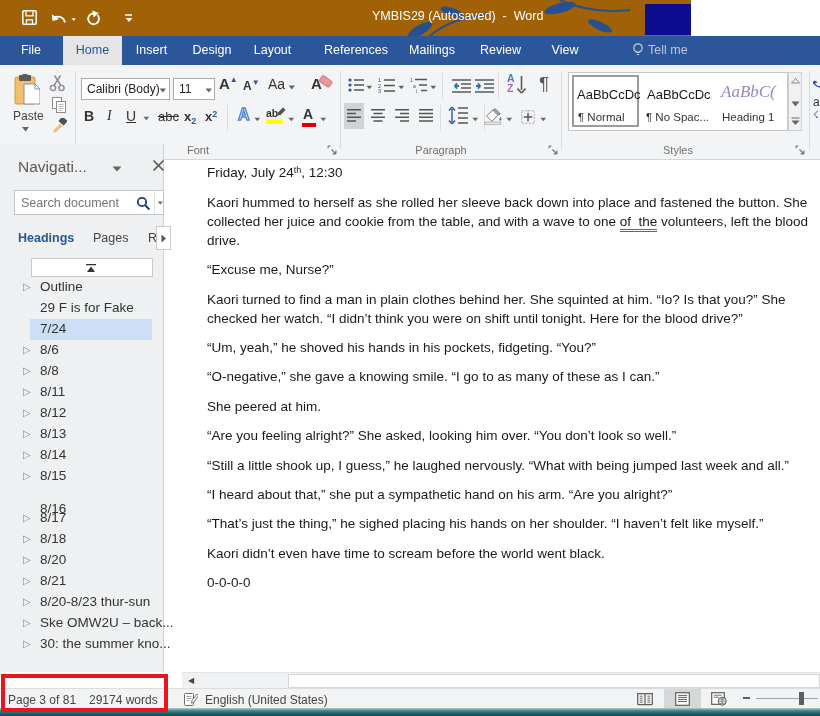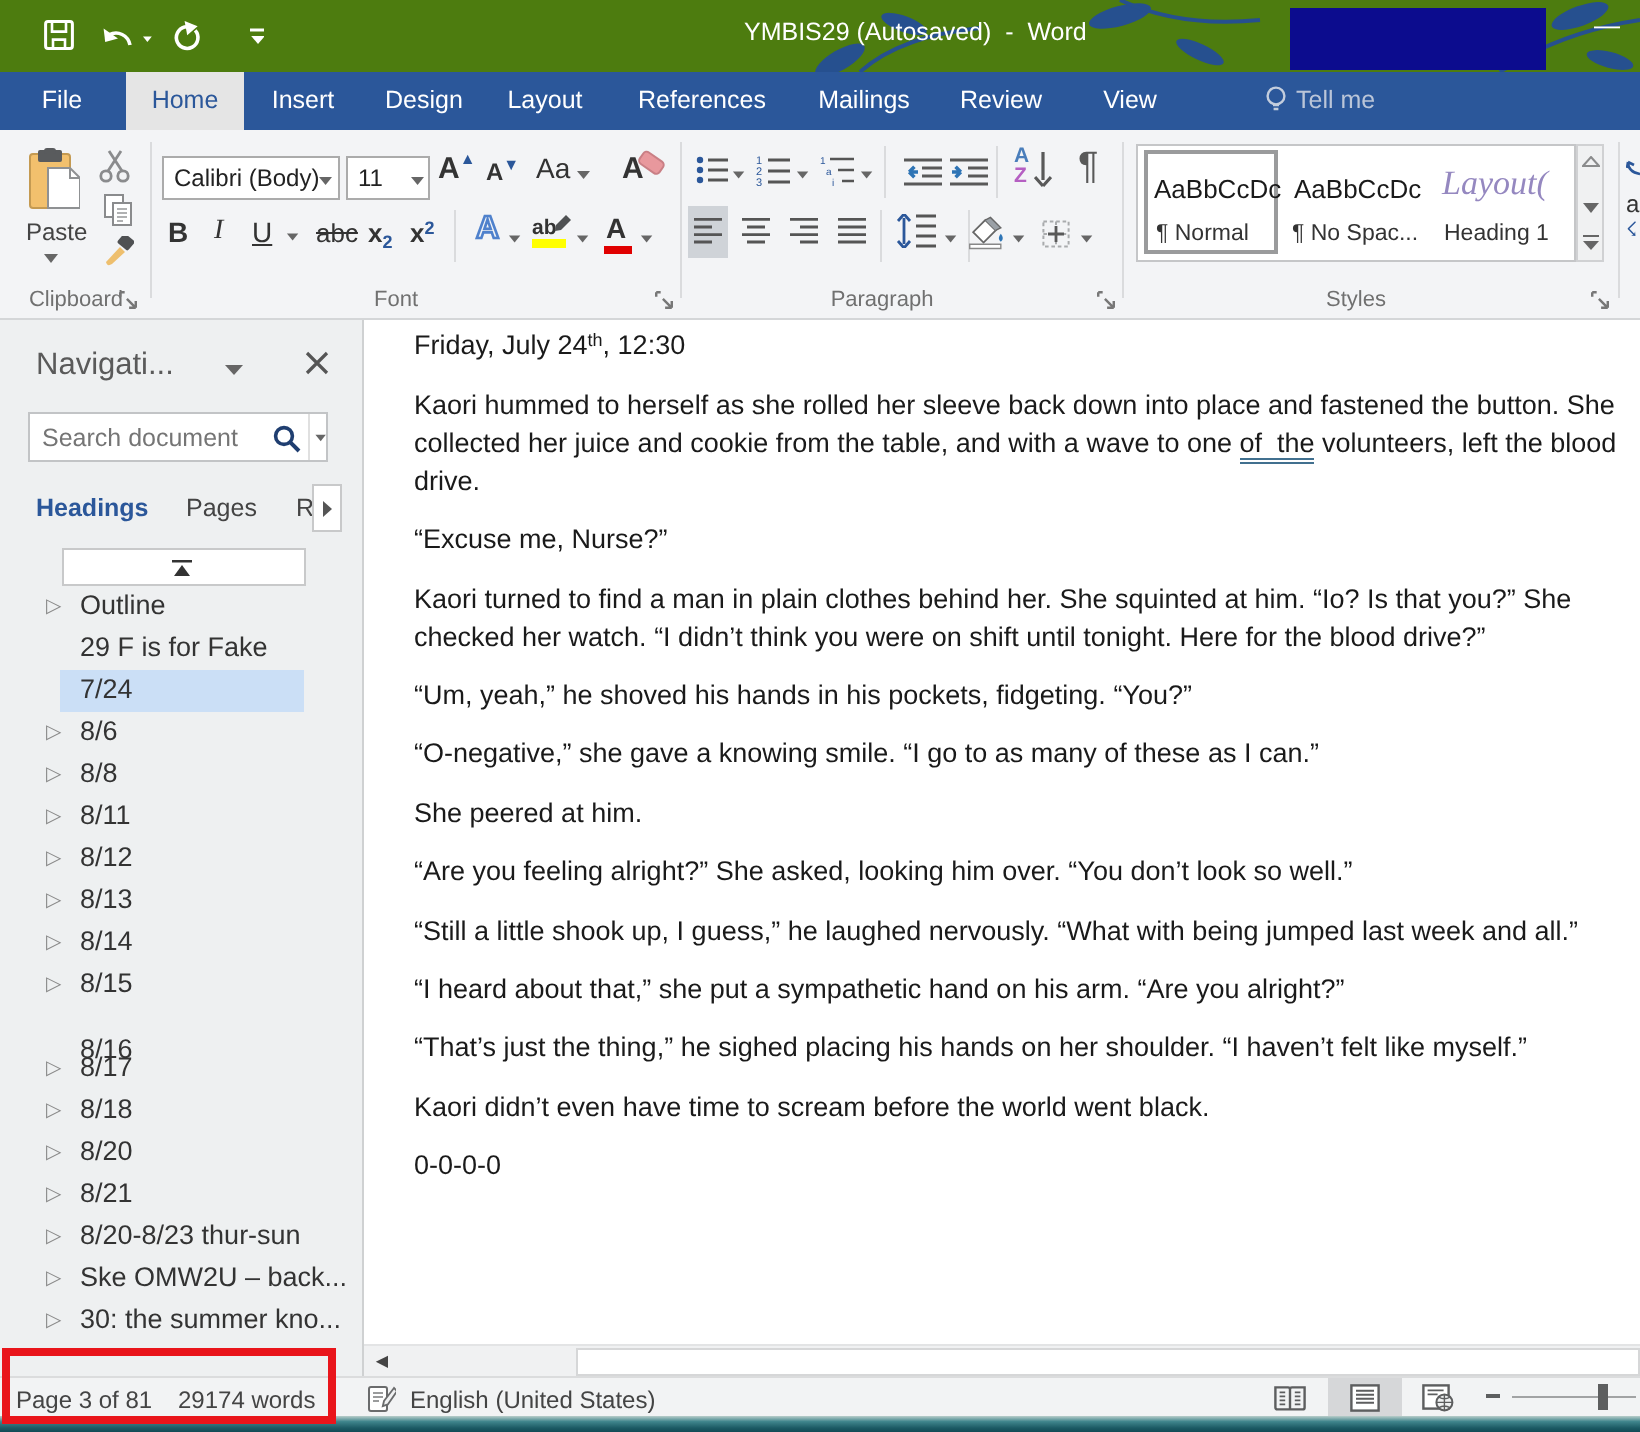--- a/index.html
+++ b/index.html
@@ -1,41 +1,41 @@
 <!DOCTYPE html>
 <html><head>
 <meta charset="utf-8">
 <style>
 * { margin:0; padding:0; box-sizing:border-box; }
 html,body { width:820px; height:716px; overflow:hidden; }
 body { font-family:"Liberation Sans", sans-serif; position:relative; background:#fff; }
 .abs { position:absolute; }
 
 
-#titlebar { position:absolute; left:0; top:0; width:820px; height:36px; background:#4d7c0f; overflow:hidden; }
+#titlebar { position:absolute; left:0; top:0; width:691px; height:36px; background:#a16207; overflow:hidden; }
 #titlebar svg.decor { position:absolute; left:0; top:0; }
 #qat { position:absolute; left:18px; top:8px; height:20px; color:#fff; }
 #apptitle { position:absolute; left:0; top:9px; width:100%; text-align:center; color:#fff; font-size:12.5px; }
 #redact { position:absolute; left:645px; top:4px; width:128px; height:31px; background:#0c0c8e; }
 #minim { position:absolute; left:797px; top:5px; width:18px; height:18px; color:#fff; font-size:13px; }
 
 
 #tabrow { position:absolute; left:0; top:36px; width:820px; height:29px; background:#2b579a; color:#fff; font-size:12.5px; }
 #tabrow .tab { position:absolute; top:0; height:29px; line-height:29px; text-align:center; }
 #tabrow .active { background:#e5e5e5; color:#2b579a; }
 
 
 #ribbon { position:absolute; left:0; top:65px; width:820px; height:95px; background:#f3f4f6; border-bottom:1px solid #d4d6d8; font-size:11px; color:#444; }
 .gsep { position:absolute; top:6px; height:78px; width:1px; background:#dadbdd; }
 .glabel { position:absolute; top:79px; width:100px; text-align:center; color:#707070; font-size:11px; }
 .dlgl { position:absolute; top:80px; width:10px; height:10px; }
 .combo { position:absolute; background:#fff; border:1px solid #ababab; height:22px; }
 
 
-#nav { position:absolute; left:0; top:160px; width:182px; height:528px; background:#eef0f1; border-right:1px solid #cfd1d2;padding-left:40px; }
+#nav { position:absolute; left:0; top:144px; width:164px; height:528px; background:#eef0f1; border-right:1px solid #cfd1d2;padding-left:40px; }
 #nav .item { position:absolute; left:0; width:182px; height:21px; font-size:13.5px; color:#333; }
 #nav .item .tri { position:absolute; left:23px; top:4px; color:#8a8a8a; font-size:10px; }
 #nav .item .txt { position:absolute; left:40px; top:2px; white-space:nowrap; }
 
 
 #doc { position:absolute; left:182px; top:160px; width:638px; height:512px; background:#fff; overflow:hidden; }
 #doc .body { position:absolute; left:25px; top:4px; width:604px; font-size:13.5px; color:#1a1a1a; }
 #doc p { line-height:18.8px; margin:0 0 10.6px 0; white-space:nowrap; }
 #doc .sup { font-size:9px; vertical-align:baseline; position:relative; top:-4px; }
 #doc .gram { border-bottom:3px double #41708f; }
@@ -81,21 +81,21 @@
   <div id="redact"></div>
   <div id="minim">—</div>
 </div>
 
 <div id="tabrow">
   <div class="tab" style="left:12px;width:38px;">File</div>
   <div class="tab active" style="left:63px;width:59px;">Home</div>
   <div class="tab" style="left:129px;width:45px;">Insert</div>
   <div class="tab" style="left:188px;width:48px;">Design</div>
   <div class="tab" style="left:249px;width:47px;">Layout</div>
-  <div class="tab" style="left:314px;width:74px;">References</div>
+  <div class="tab" style="left:314px;width:74px;text-align:right;">References</div>
   <div class="tab" style="left:403px;width:58px;">Mailings</div>
   <div class="tab" style="left:475px;width:51px;">Review</div>
   <div class="tab" style="left:545px;width:40px;">View</div>
   <div class="tab" style="left:648px;width:50px;color:#bac5d8;text-align:left;">Tell me</div>
   <svg class="abs" style="left:632px;top:6px" width="12" height="17" viewBox="0 0 12 17">
     <g stroke="#c3cddd" fill="none" stroke-width="1.2">
       <circle cx="6" cy="6" r="4.2"></circle>
       <path d="M4.5 10.5 h3 M4.8 12.5 h2.4"></path>
     </g>
   </svg>
@@ -293,21 +293,21 @@
   <svg class="dlgl" style="left:548px;" width="9" height="9" viewBox="0 0 9 9">
       <path d="M1 1 v2 M1 1 h2 M8 8 L4 4 M8 8 v-3 M8 8 h-3" stroke="#777" fill="none" stroke-width="1.1"></path>
     </svg>
 
   <div class="abs" style="left:568px;top:7px;width:220px;height:59px;background:#fff;border:1px solid #c5c6c8;"></div>
   <div class="abs" style="left:572px;top:10px;width:67px;height:52px;background:#fff;border:2px solid #9a9b9c;"></div>
   <div class="abs" style="left:577px;top:22px;font-size:13px;color:#1a1a1a;">AaBbCcDc</div>
   <div class="abs" style="left:578px;top:46px;font-size:11.5px;color:#333;">¶ Normal</div>
   <div class="abs" style="left:647px;top:22px;font-size:13px;color:#1a1a1a;">AaBbCcDc</div>
   <div class="abs" style="left:646px;top:46px;font-size:11.5px;color:#333;">¶ No Spac...</div>
-  <div class="abs" style="left:721px;top:17px;font-size:17px;color:#9588c0;font-family:'Liberation Serif';font-style:italic;">Layout(</div>
+  <div class="abs" style="left:721px;top:17px;font-size:17px;color:#9588c0;font-family:'Liberation Serif';font-style:italic;">AaBbC(</div>
   <div class="abs" style="left:722px;top:46px;font-size:11.5px;color:#333;">Heading 1</div>
   <div class="abs" style="left:788px;top:7px;width:14px;height:59px;background:#f0f1f2;border:1px solid #d0d1d3;"></div>
   <svg class="abs" style="left:791px;top:13px" width="9" height="6" viewBox="0 0 9 6">
       <path d="M4.5 0.5 L8.5 5 H0.5 z" fill="none" stroke="#8a8b8c"></path>
     </svg>
   <svg class="abs" style="left:791px;top:36px" width="9" height="6" viewBox="0 0 9 6">
       <path d="M0.5 0.5 h8 L4.5 5.5 z" fill="#666"></path>
     </svg>
   <svg class="abs" style="left:791px;top:52px" width="9" height="9" viewBox="0 0 9 9">
       <path d="M0.5 1 h8" stroke="#666"></path>

